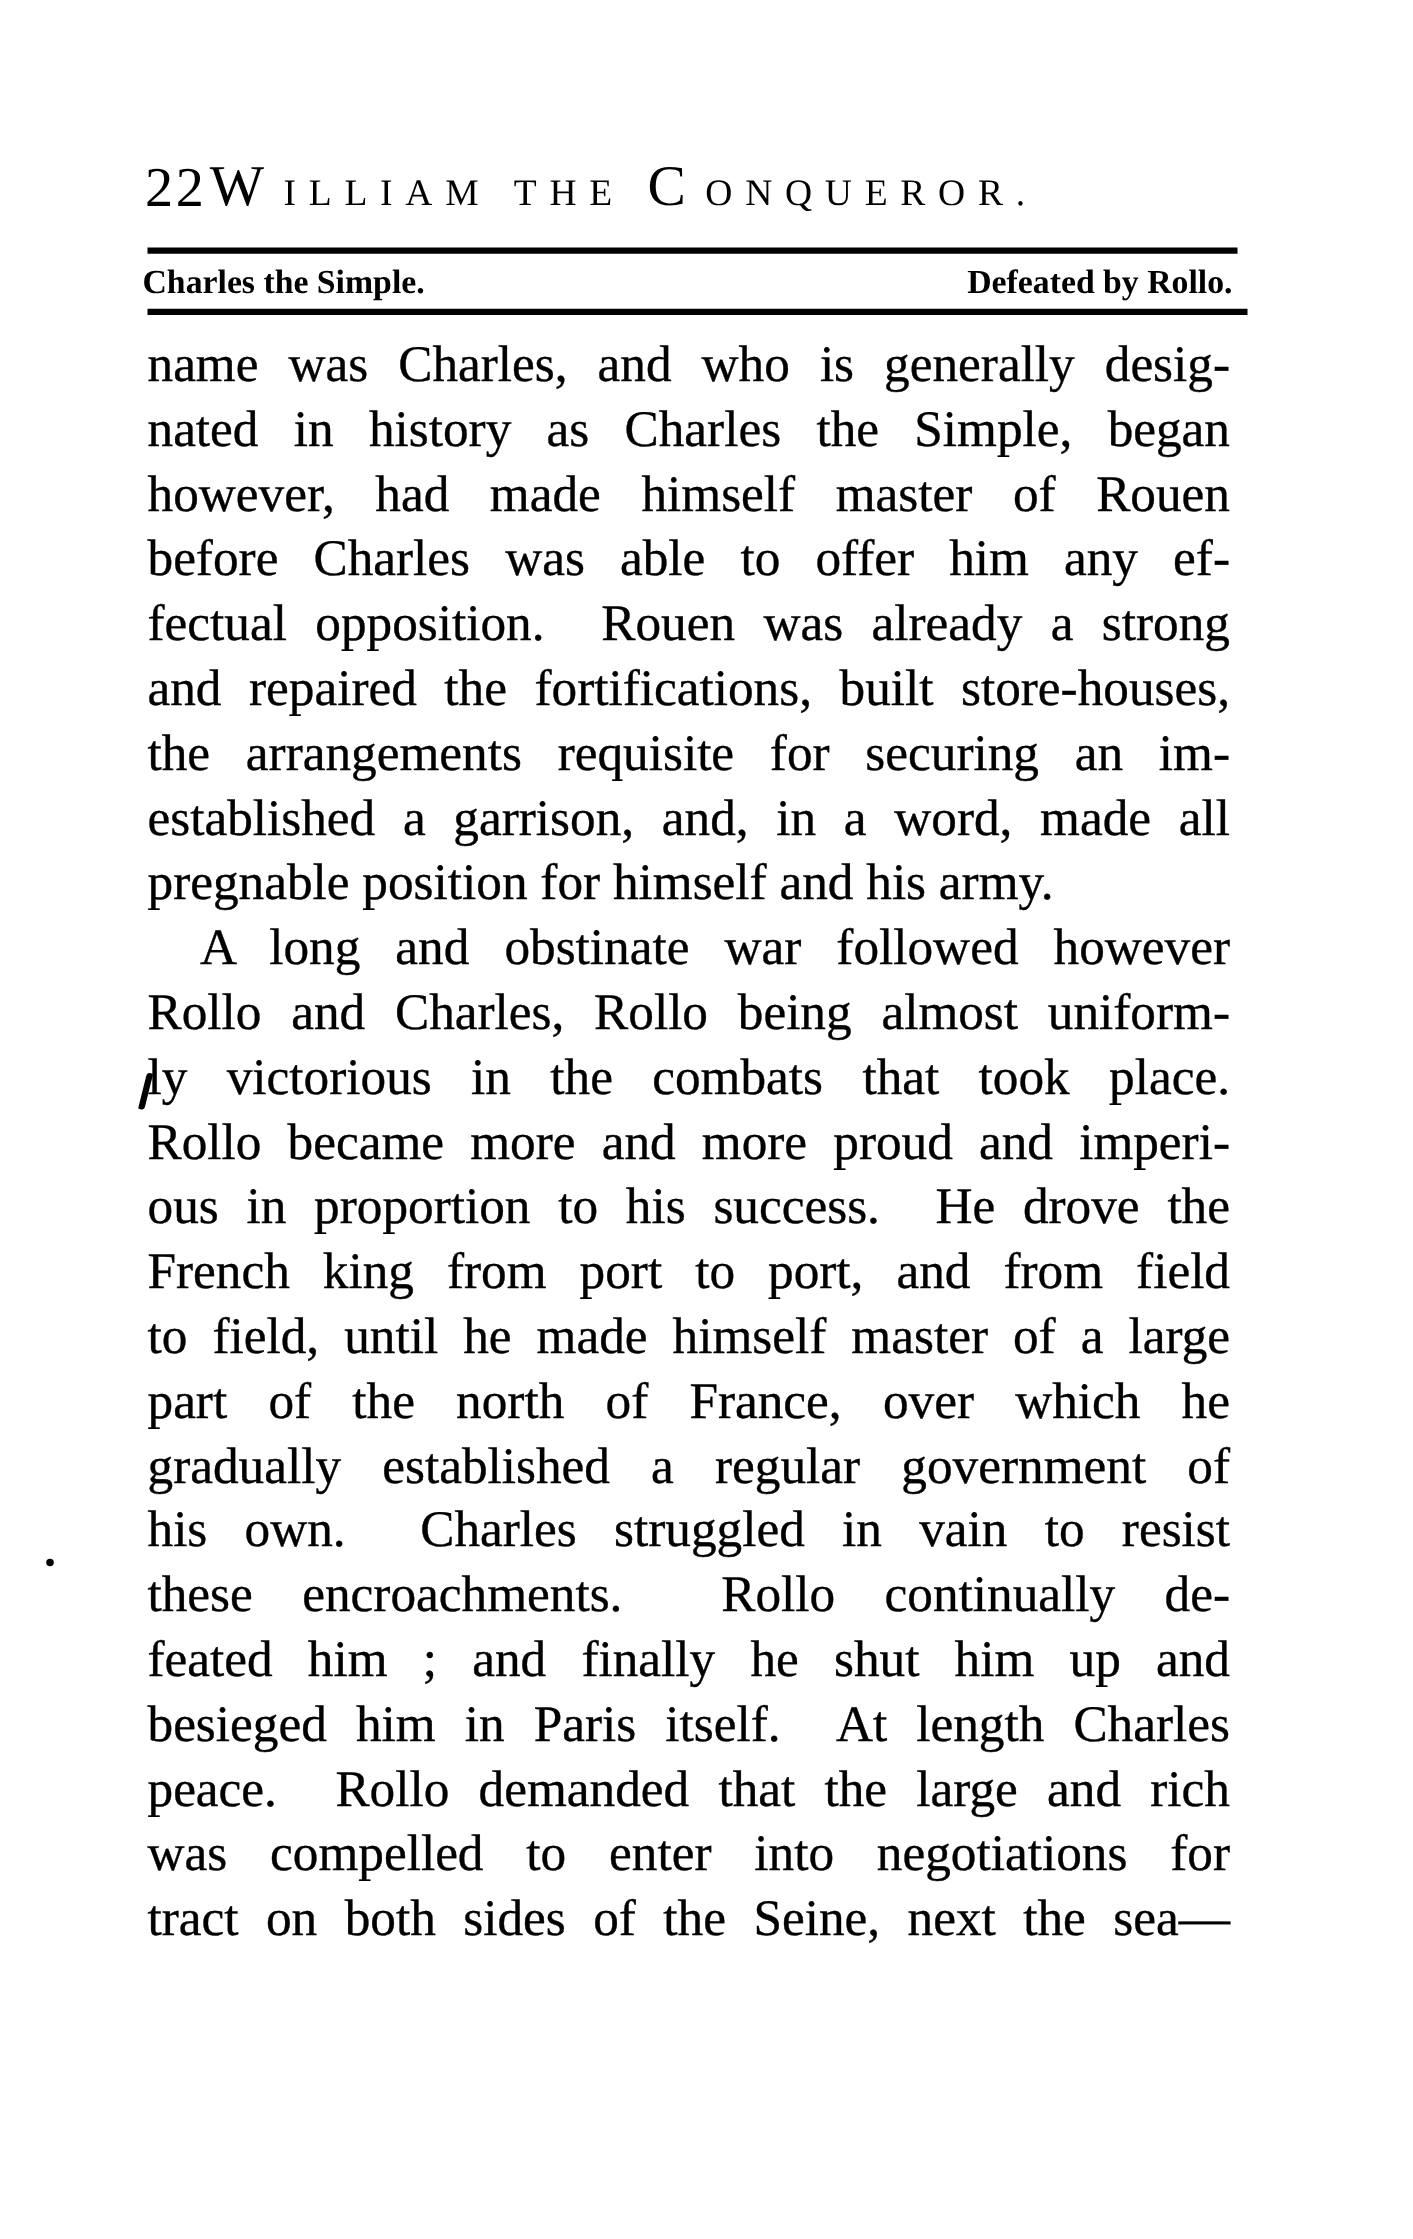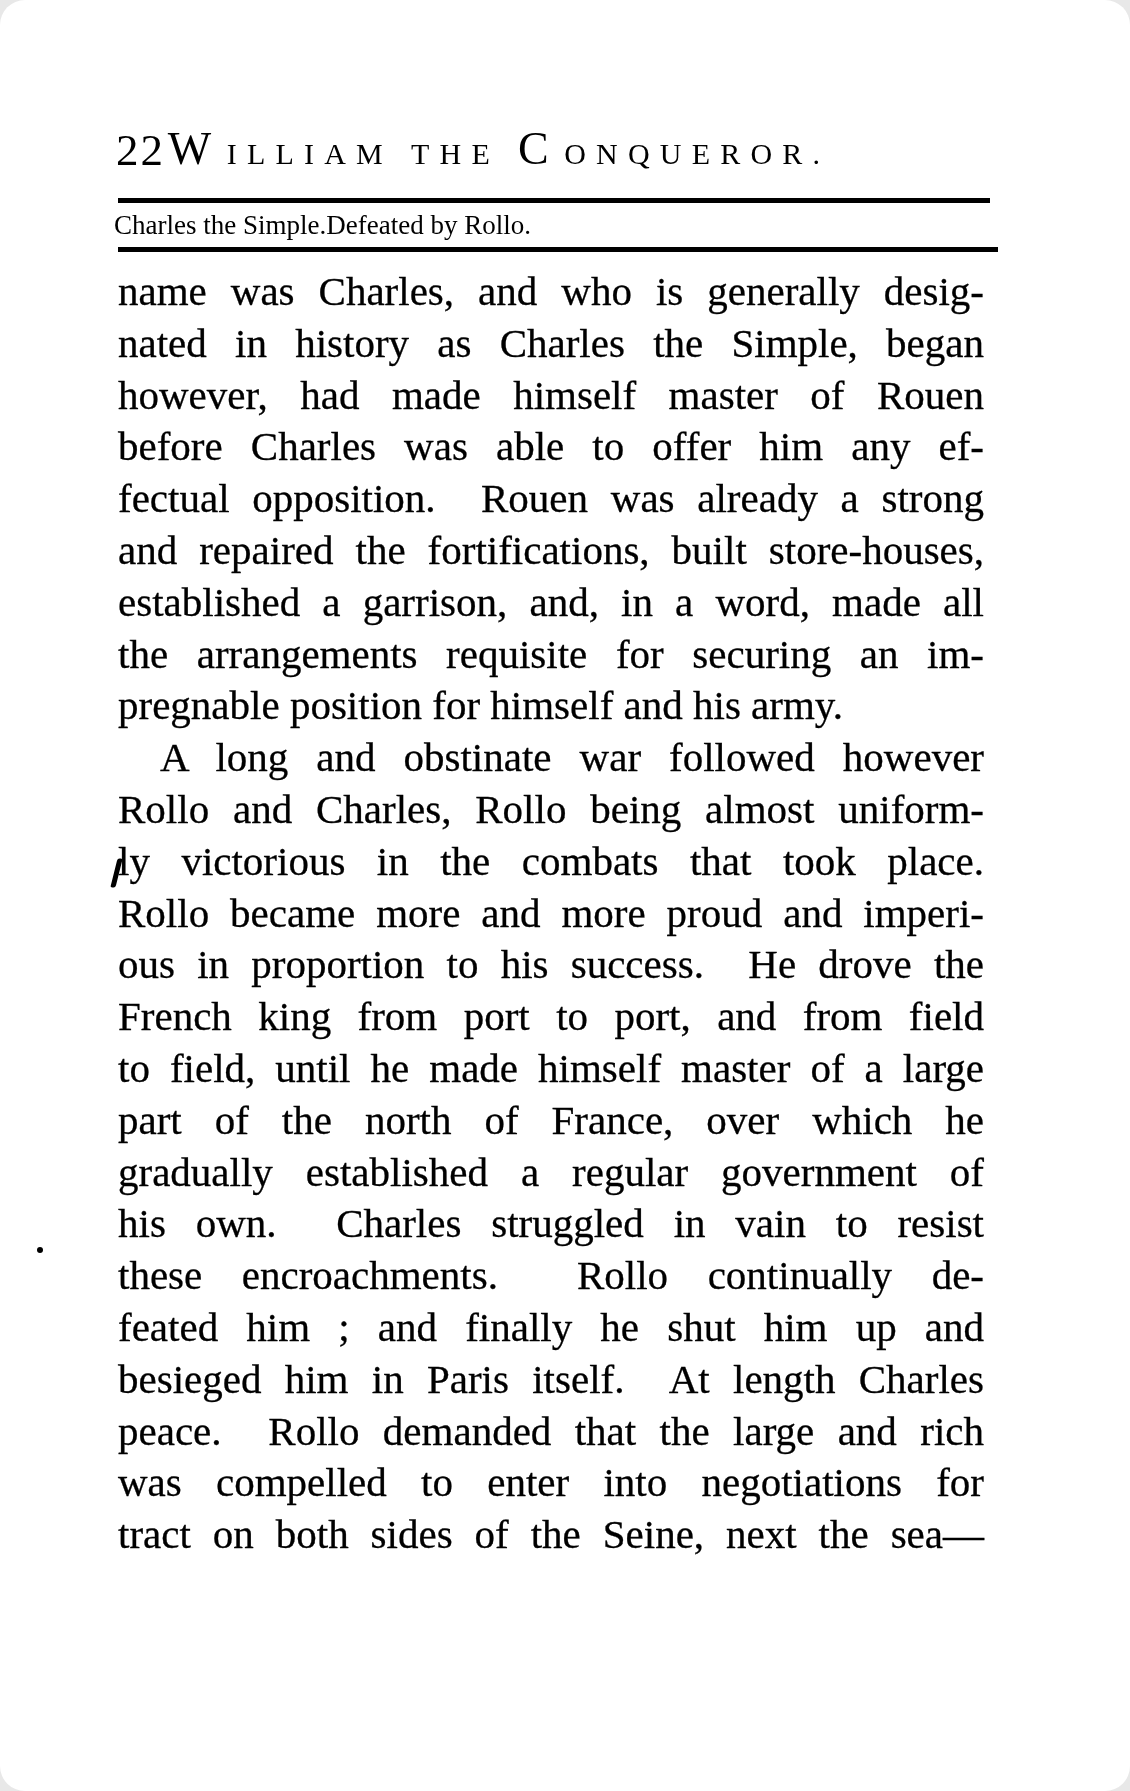--- a/index.html
+++ b/index.html
@@ -5,21 +5,20 @@
   html, body { margin: 0; padding: 0; background: #e8e8e8; }
   .page {
     position: relative;
     width: 1130px;
     height: 1791px;
     background: #ffffff;
     color: #000000;
     font-family: "Liberation Serif", serif;
     overflow: hidden;
     margin: 0 auto;
-    border-radius: 25px;
   }
   
   .folio {
     position: absolute;
     left: 116px;
     top: 128px;
     font-size: 45px;
     line-height: 45px;
     letter-spacing: 2px;
   }
@@ -43,22 +42,23 @@
     background: #000000;
   }
   .rule-top    { top: 198px; width: 872px; }
   .rule-bottom { top: 247px; width: 880px; }
   .runhead {
     position: absolute;
     left: 114px;
     top: 208px;
     width: 872px;
     display: flex;
+    justify-content: space-between;
     font-size: 27px;
-    font-weight: normal;
+    font-weight: bold;
     line-height: 34px;
   }
   
   .bodytext {
     position: absolute;
     left: 118px;
     top: 266px;
     width: 866px;
     font-size: 41px;
     line-height: 51.8px;
@@ -108,22 +108,22 @@
 
   <div class="rule rule-bottom"></div>
 
   <div class="bodytext" id="body-text">
       <div class="line">name was Charles, and who is generally desig-</div>
       <div class="line">nated in history as Charles the Simple, began</div>
       <div class="line">however, had made himself master of Rouen</div>
       <div class="line">before Charles was able to offer him any ef-</div>
       <div class="line">fectual opposition.&nbsp; Rouen was already a strong</div>
       <div class="line">and repaired the fortifications, built store-houses,</div>
+      <div class="line">the arrangements requisite for securing an im-</div>
       <div class="line">established a garrison, and, in a word, made all</div>
-      <div class="line">the arrangements requisite for securing an im-</div>
       <div class="line last">pregnable position for himself and his army.</div>
       <div class="line indent">A long and obstinate war followed however</div>
       <div class="line">Rollo and Charles, Rollo being almost uniform-</div>
       <div class="line">ly victorious in the combats that took place.</div>
       <div class="line">Rollo became more and more proud and imperi-</div>
       <div class="line">ous in proportion to his success.&nbsp; He drove the</div>
       <div class="line">French king from port to port, and from field</div>
       <div class="line">to field, until he made himself master of a large</div>
       <div class="line">part of the north of France, over which he</div>
       <div class="line">gradually established a regular government of</div>

